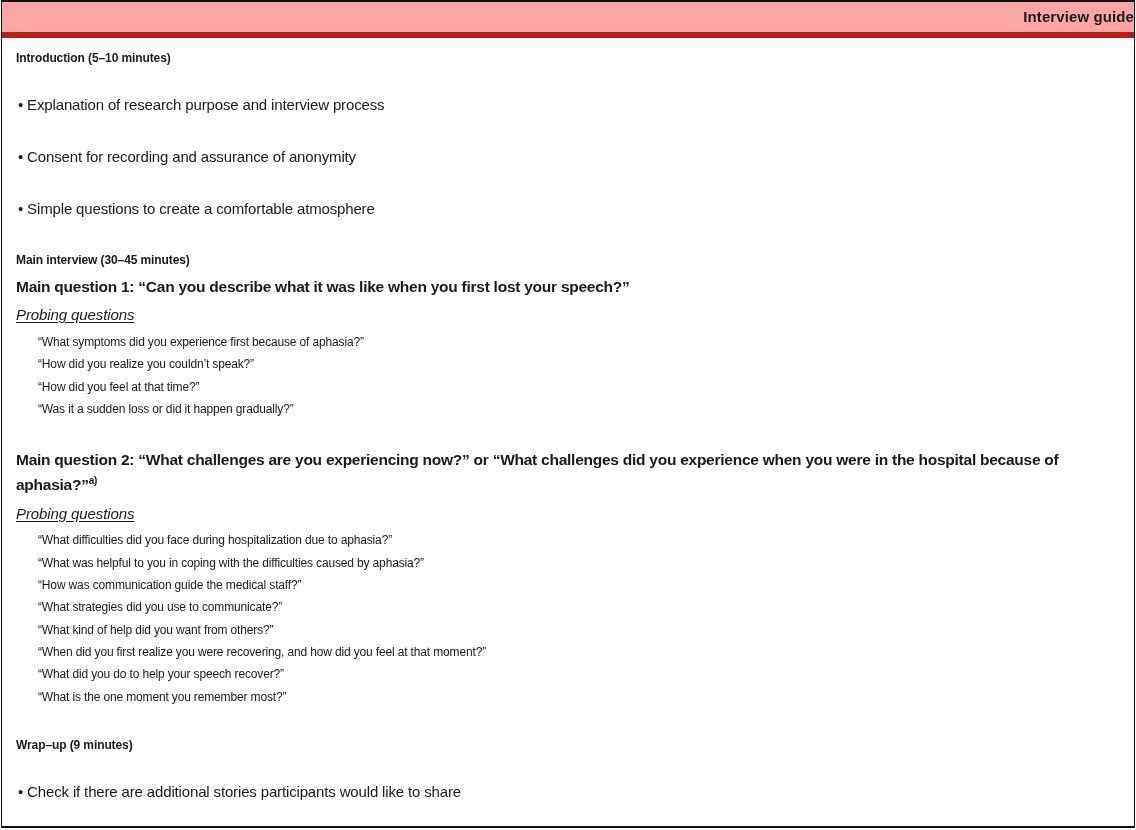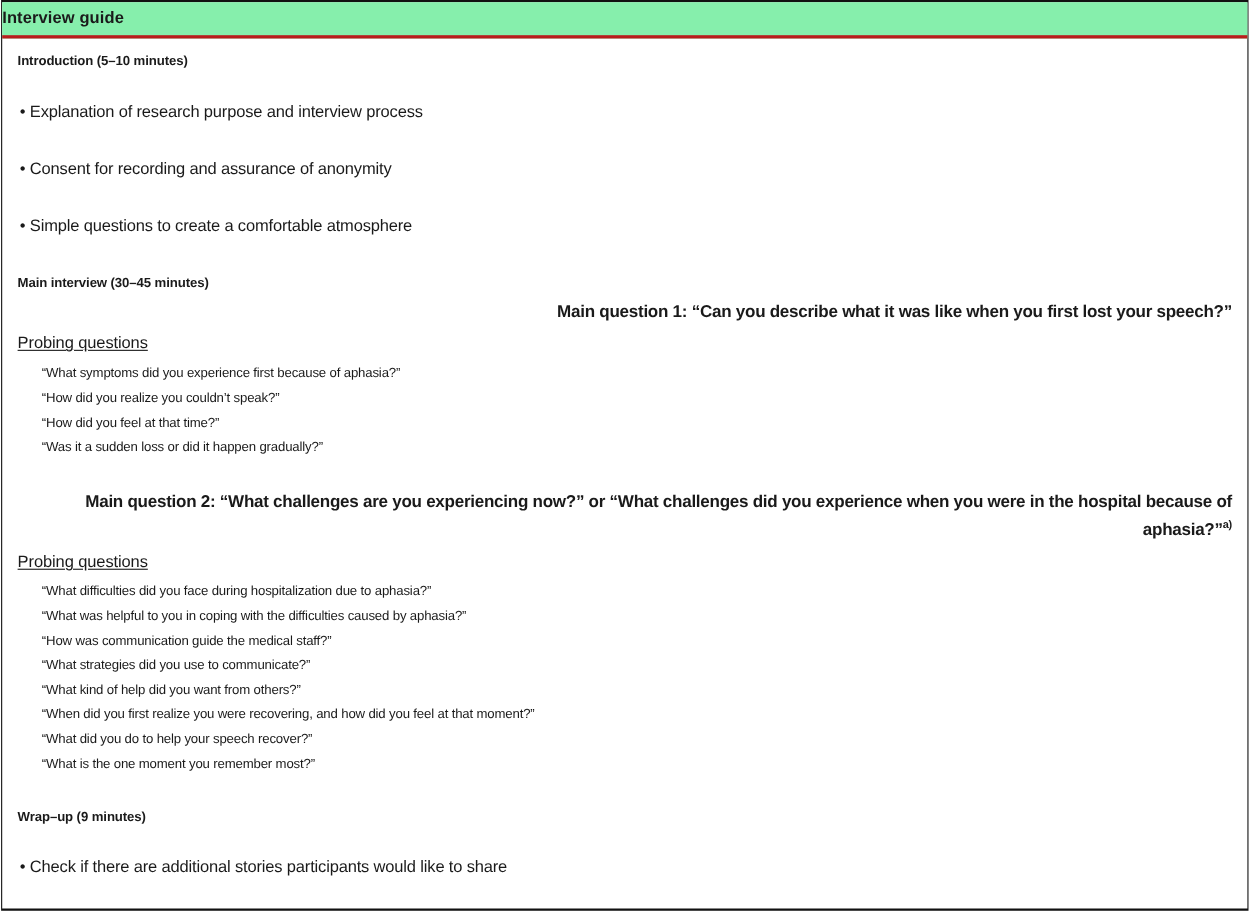--- a/index.html
+++ b/index.html
@@ -20,23 +20,23 @@
     border-top: 2px solid #111111;
     border-left: 1px solid #111111;
     border-right: 1px solid #111111;
     border-bottom: 2px solid #111111;
     box-sizing: border-box;
     height: 828px;
     display: flex;
     flex-direction: column;
   }
   .table-header {
-    background: #86efac;
-    border-bottom: 3px solid #b91c1c;
-    text-align: left;
+    background: #fca5a5;
+    border-bottom: 6px solid #b91c1c;
+    text-align: right;
     font-size: 15px;
     font-weight: bold;
     padding: 6px 0 7px 0;
     letter-spacing: 0.1px;
   }
   .table-body {
     padding: 11px 14px 0 14px;
     flex: 1;
     overflow: hidden;
   }
@@ -55,36 +55,36 @@
     margin-top: 24px;
   }
   .spacer-lg { height: 28px; }
   .spacer-md { height: 22px; }
   .main-question {
     font-size: 15.5px;
     font-weight: bold;
     letter-spacing: -0.25px;
     line-height: 1.6;
     margin: 6px 0 2px 0;
-    text-align: right;
   }
   .main-question sup {
     font-size: 10px;
     font-weight: bold;
     vertical-align: super;
     line-height: 0;
   }
   .probing-label {
     font-size: 15px;
     text-decoration: underline;
     text-underline-offset: 2px;
     line-height: 1.9;
     letter-spacing: -0.1px;
     display: inline-block;
     margin-bottom: 1px;
+    font-style: italic;
   }
   .probe-item {
     font-size: 12px;
     line-height: 1.86;
     letter-spacing: -0.15px;
     padding-left: 22px;
   }
 </style>
 </head>
 <body>

